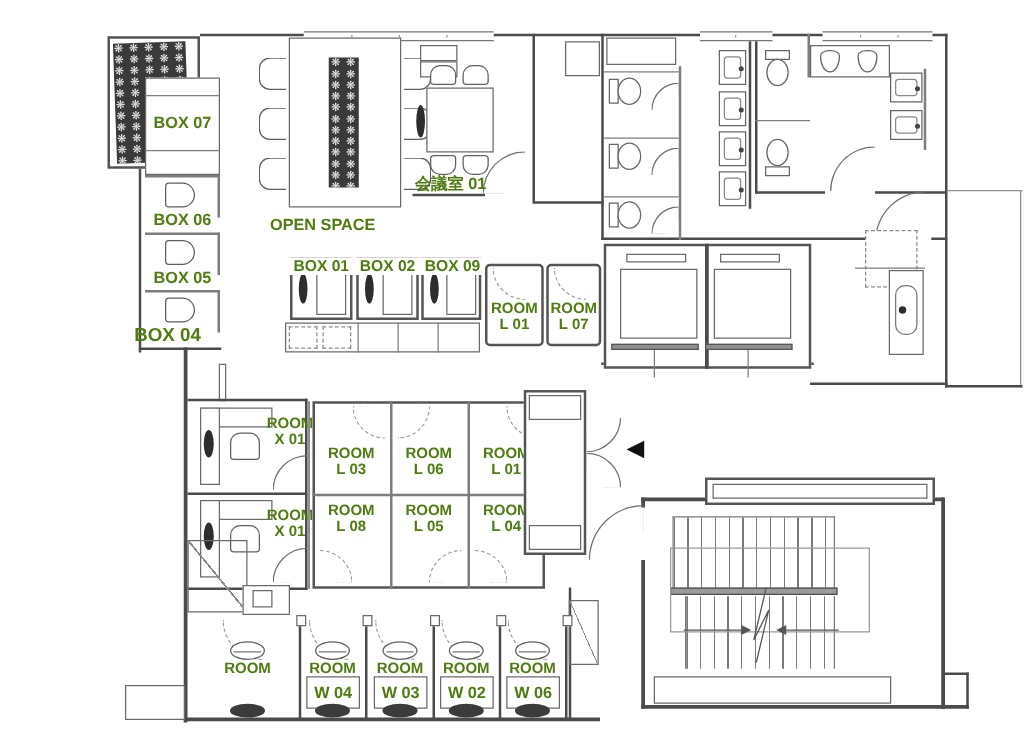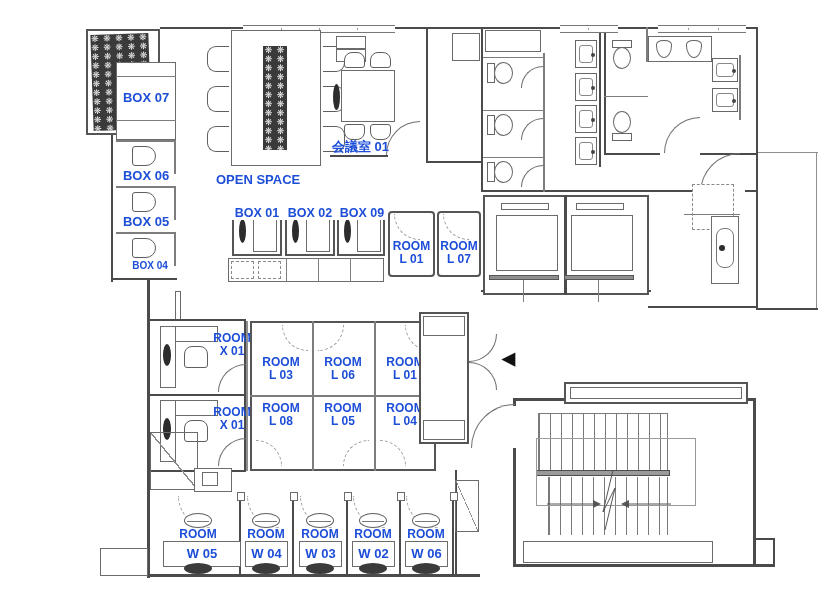--- a/index.html
+++ b/index.html
@@ -5,21 +5,21 @@
   html,body{margin:0;padding:0;background:#fff;}
   .plan{position:relative;width:820px;height:600px;background:#ffffff;overflow:hidden;
         font-family:"Liberation Sans",sans-serif;}
   .a{position:absolute;box-sizing:border-box;}
   .w{background:#4b4b4b;}
   .wl{background:#8f8f8f;}
   .ln{background:#7d7d7d;}
   .box{border:1.5px solid #6b6b6b;background:#fff;}
   .box2{border:2px solid #555;background:#fff;}
   .dash{border:1.2px dashed #8a8a8a;background:#fff;}
-  .lbl{color:#1d4ed8;font-weight:bold;white-space:nowrap;}
+  .lbl{color:#4d7c0f;font-weight:bold;white-space:nowrap;}
   .c{text-align:center;}
   .two{font-size:12px;line-height:13px;text-align:center;}
   .arc{border:0 solid #6f6f6f;}
   .arc.tl{border-top:1.2px solid #6f6f6f;border-left:1.2px solid #6f6f6f;border-top-left-radius:100%;}
   .arc.tr{border-top:1.2px solid #6f6f6f;border-right:1.2px solid #6f6f6f;border-top-right-radius:100%;}
   .arc.bl{border-bottom:1.2px solid #6f6f6f;border-left:1.2px solid #6f6f6f;border-bottom-left-radius:100%;}
   .arc.br{border-bottom:1.2px solid #6f6f6f;border-right:1.2px solid #6f6f6f;border-bottom-right-radius:100%;}
   .arc.dsh{border-style:dashed;border-color:#9a9a9a;}
   .chair-l{border:1.5px solid #5f5f5f;border-right:none;border-radius:9px 0 0 9px;background:#fff;}
   .chair-r{border:1.5px solid #5f5f5f;border-left:none;border-radius:0 9px 9px 0;background:#fff;}
@@ -113,21 +113,21 @@
   <div class="a lbl c" style="left:114px;top:168px;width:64px;font-size:13px;">BOX 06</div>
 
   <div class="a ln" style="left:116px;top:186px;width:60px;height:1.5px;"></div>
   <div class="a ln" style="left:174px;top:186px;width:1.5px;height:34px;"></div>
   <div class="a chair-s" style="left:132px;top:192px;width:24px;height:20px;"></div>
   <div class="a lbl c" style="left:114px;top:214px;width:64px;font-size:13px;">BOX 05</div>
 
   <div class="a ln" style="left:116px;top:232px;width:60px;height:1.5px;"></div>
   <div class="a ln" style="left:174px;top:232px;width:1.5px;height:34px;"></div>
   <div class="a chair-s" style="left:132px;top:238px;width:24px;height:20px;"></div>
-  <div class="a lbl c" style="left:118px;top:260px;width:64px;font-size:10px;">BOX 04</div>
+  <div class="a lbl c" style="left:102px;top:260px;width:64px;font-size:15px;">BOX 04</div>
 
   <div class="a box" style="left:231px;top:30px;width:90px;height:136px;"></div>
   <div class="a pattern" style="left:263px;top:46px;width:24px;height:104px;">❋ ❋ ❋ ❋ ❋ ❋ ❋ ❋ ❋ ❋ ❋ ❋ ❋ ❋ ❋ ❋ ❋ ❋ ❋ ❋ ❋ ❋ ❋ ❋ ❋ ❋ ❋ ❋ ❋ ❋ ❋ ❋ ❋ ❋ ❋ ❋ ❋ ❋ ❋ ❋ ❋ ❋ ❋ ❋ ❋ ❋ ❋ ❋ ❋ ❋ ❋ ❋ ❋ ❋ ❋ ❋ ❋ ❋ ❋ ❋ ❋ ❋ ❋ ❋ ❋ ❋ ❋ ❋ ❋ ❋ ❋ ❋ ❋ ❋ ❋ ❋ ❋ ❋ ❋ ❋ </div>
   <div class="a chair-l" style="left:207px;top:46px;width:22px;height:26px;"></div>
   <div class="a chair-l" style="left:207px;top:86px;width:22px;height:26px;"></div>
   <div class="a chair-l" style="left:207px;top:126px;width:22px;height:26px;"></div>
   <div class="a chair-r" style="left:323px;top:46px;width:22px;height:26px;"></div>
   <div class="a chair-r" style="left:323px;top:86px;width:22px;height:26px;"></div>
   <div class="a chair-r" style="left:323px;top:126px;width:22px;height:26px;"></div>
   <div class="a lbl" style="left:216px;top:172px;font-size:13px;">OPEN SPACE</div>
@@ -344,21 +344,20 @@
   <div class="a box" style="left:290px;top:492px;width:8px;height:9px;"></div>
   <div class="a box" style="left:344px;top:492px;width:8px;height:9px;"></div>
   <div class="a box" style="left:397px;top:492px;width:8px;height:9px;"></div>
   <div class="a box" style="left:450px;top:492px;width:8px;height:9px;"></div>
 
   <div class="a arc bl dsh" style="left:178px;top:496px;width:32px;height:32px;"></div>
   <div class="a chair-w" style="left:184px;top:513px;width:28px;height:15px;">
       <i></i>
     </div>
   <div class="a lbl c" style="left:168px;top:527px;width:60px;font-size:12px;">ROOM</div>
-  <div class="a box lbl c" style="left:163px;top:541px;width:78px;height:26px;font-size:13px;line-height:24px;">W 05</div>
   <div class="a stool" style="left:184px;top:563px;width:28px;height:11px;"></div>
 
   <div class="a arc bl dsh" style="left:247px;top:496px;width:32px;height:32px;"></div>
   <div class="a chair-w" style="left:252px;top:513px;width:28px;height:15px;">
       <i></i>
     </div>
   <div class="a lbl c" style="left:236px;top:527px;width:60px;font-size:12px;">ROOM</div>
   <div class="a box lbl c" style="left:245px;top:541px;width:43px;height:26px;font-size:13px;line-height:24px;">W 04</div>
   <div class="a stool" style="left:252px;top:563px;width:28px;height:11px;"></div>
 

